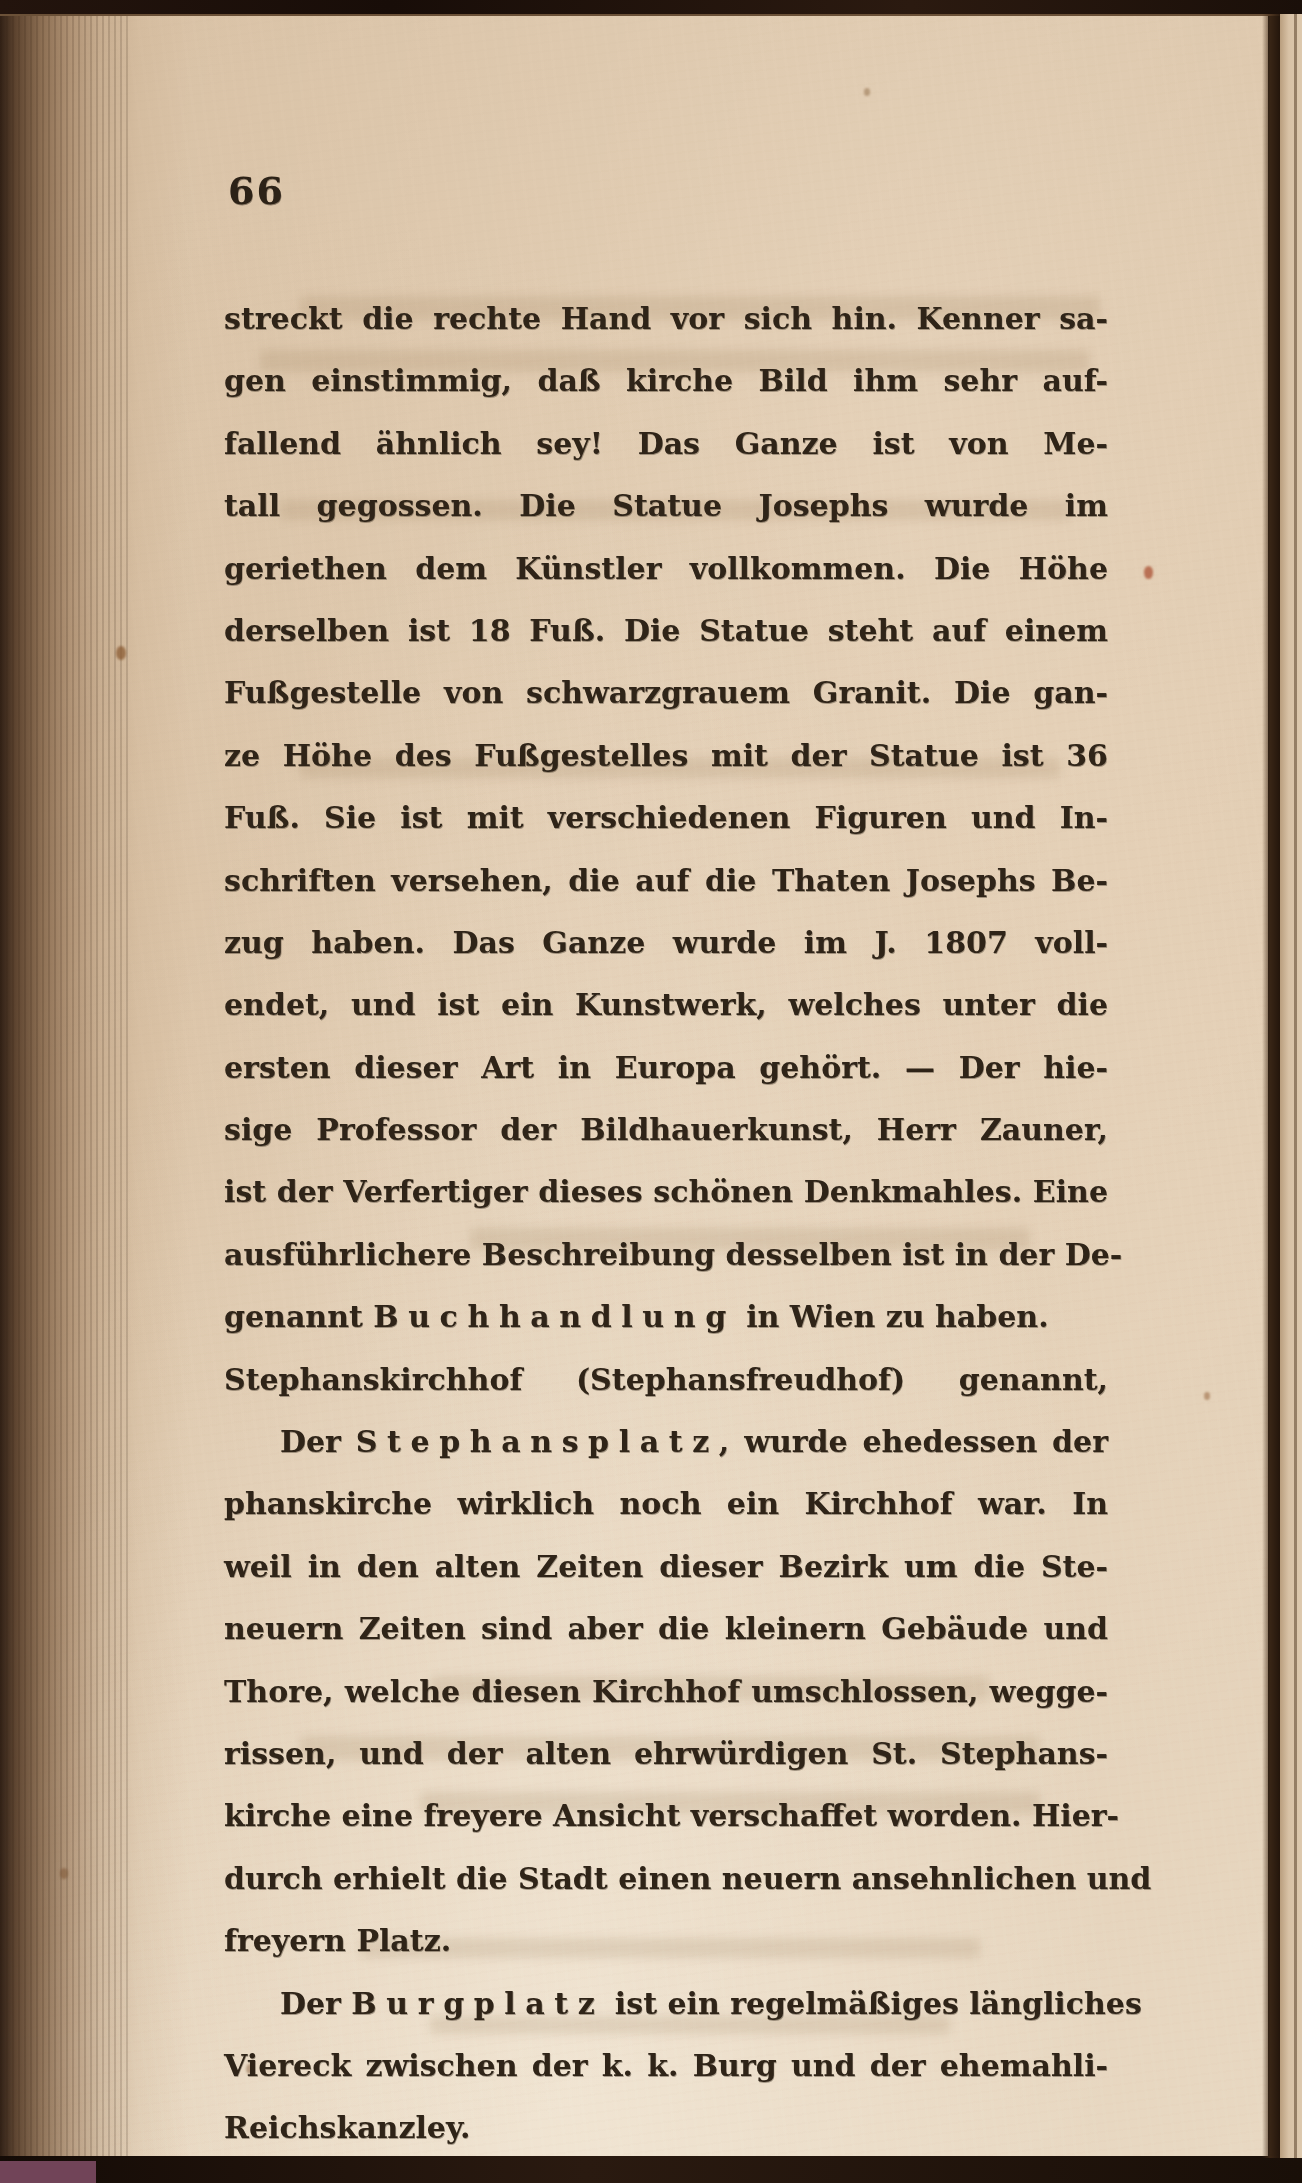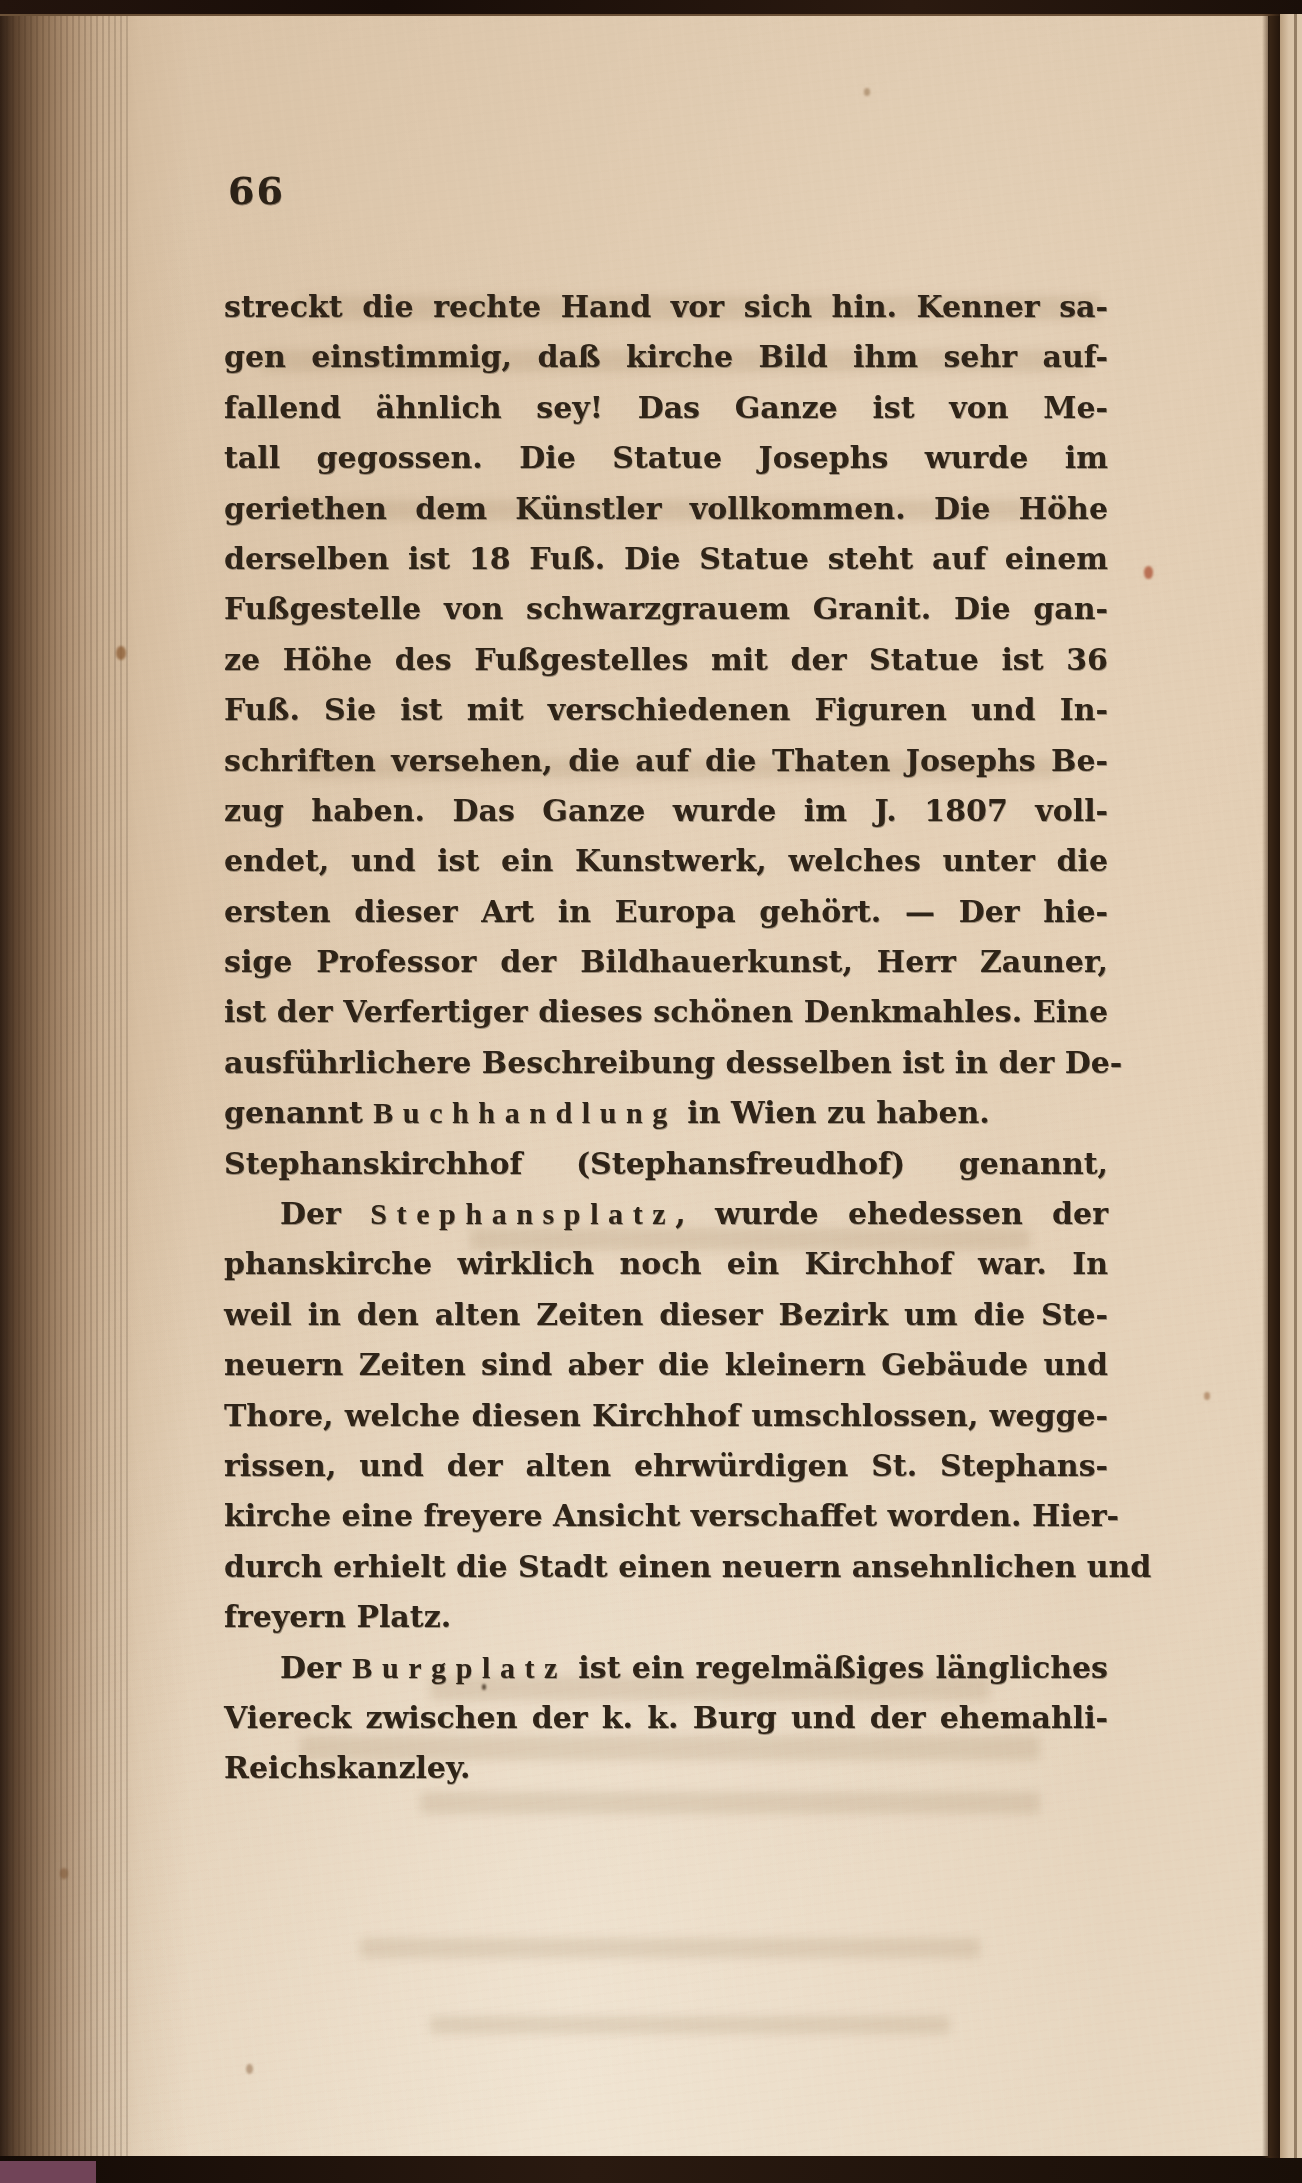--- a/index.html
+++ b/index.html
@@ -48,24 +48,24 @@
   .ghost{position:absolute;background:rgba(146,110,76,0.16);filter:blur(5px);border-radius:6px;}
   .speck{position:absolute;border-radius:50%;filter:blur(1px);}
 
   
   .pagenum{position:absolute;left:228px;top:168px;font-size:38px;font-weight:700;
     color:#2c2217;letter-spacing:2px;text-shadow:0.6px 0.6px 0.4px rgba(44,34,23,0.45);text-align:right;}
   .textblock{position:absolute;left:224px;top:282px;width:884px;color:#2f2418;
     font-size:30px;font-weight:700;
     text-shadow:0.6px 0.6px 0.5px rgba(47,36,24,0.38);}
   .line{height:50.4px;line-height:50.4px;white-space:nowrap;
-    text-align:justify;text-align-last:justify;}
+    text-align:justify;text-align-last:justify;margin-top:12px;}
   .line.last{text-align-last:left;}
   .line.indent{padding-left:56px;}
-  .sp{letter-spacing:0.32em;font-family:Liberation Serif, serif;}
+  .sp{letter-spacing:0.32em;}
 </style>
 </head>
 <body>
 
 <div id="stage">
   <div class="page"></div>
   <div class="gutter"></div>
   <div class="gutter-streaks"></div>
   <div class="edge-top"></div>
   <div class="edge-bottom"></div>

